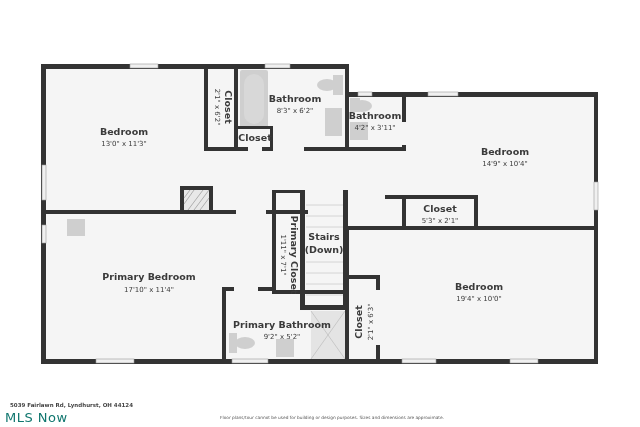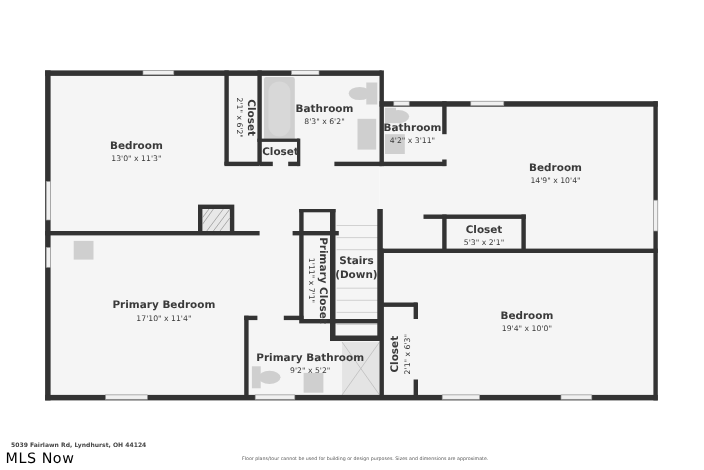--- a/index.html
+++ b/index.html
@@ -1,21 +1,21 @@
 <!DOCTYPE html>
 <html><head>
   <meta charset="utf-8">
   <style>
     html, body { margin: 0; padding: 0; background: #ffffff; }
     body { width: 640px; height: 427px; position: relative; overflow: hidden; font-family: "DejaVu Sans", sans-serif; }
     #plan { position: absolute; left: 0; top: 0; }
     .room-label { font-family: "DejaVu Sans", sans-serif; font-weight: bold; fill: #3a3a3a; font-size: 9.5px; }
     .room-dim { font-family: "DejaVu Sans", sans-serif; fill: #3a3a3a; font-size: 7px; }
     .footer-addr { position: absolute; left: 10px; top: 402px; font-size: 5.5px; color: #444; font-family: "DejaVu Sans", sans-serif; font-weight: bold; }
-    .footer-logo { position: absolute; left: 5px; top: 410px; font-size: 13px; color: #000000; font-family: "DejaVu Sans", sans-serif; letter-spacing: 0.5px; }
+    .footer-logo { position: absolute; left: 5px; top: 410px; font-size: 13px; color: #0f766e; font-family: "DejaVu Sans", sans-serif; letter-spacing: 0.5px; }
     .footer-disclaimer { position: absolute; left: 220px; top: 415px; font-size: 4.3px; color: #555; font-family: "DejaVu Sans", sans-serif; white-space: nowrap; }
   </style>
 </head>
 <body>
 
 <svg id="plan" width="640" height="400" viewBox="0 0 640 400" xmlns="http://www.w3.org/2000/svg">
 
   <g fill="#f5f5f5">
     <rect x="44" y="67" width="301" height="294"></rect>
     <rect x="345" y="95" width="250" height="266"></rect>

